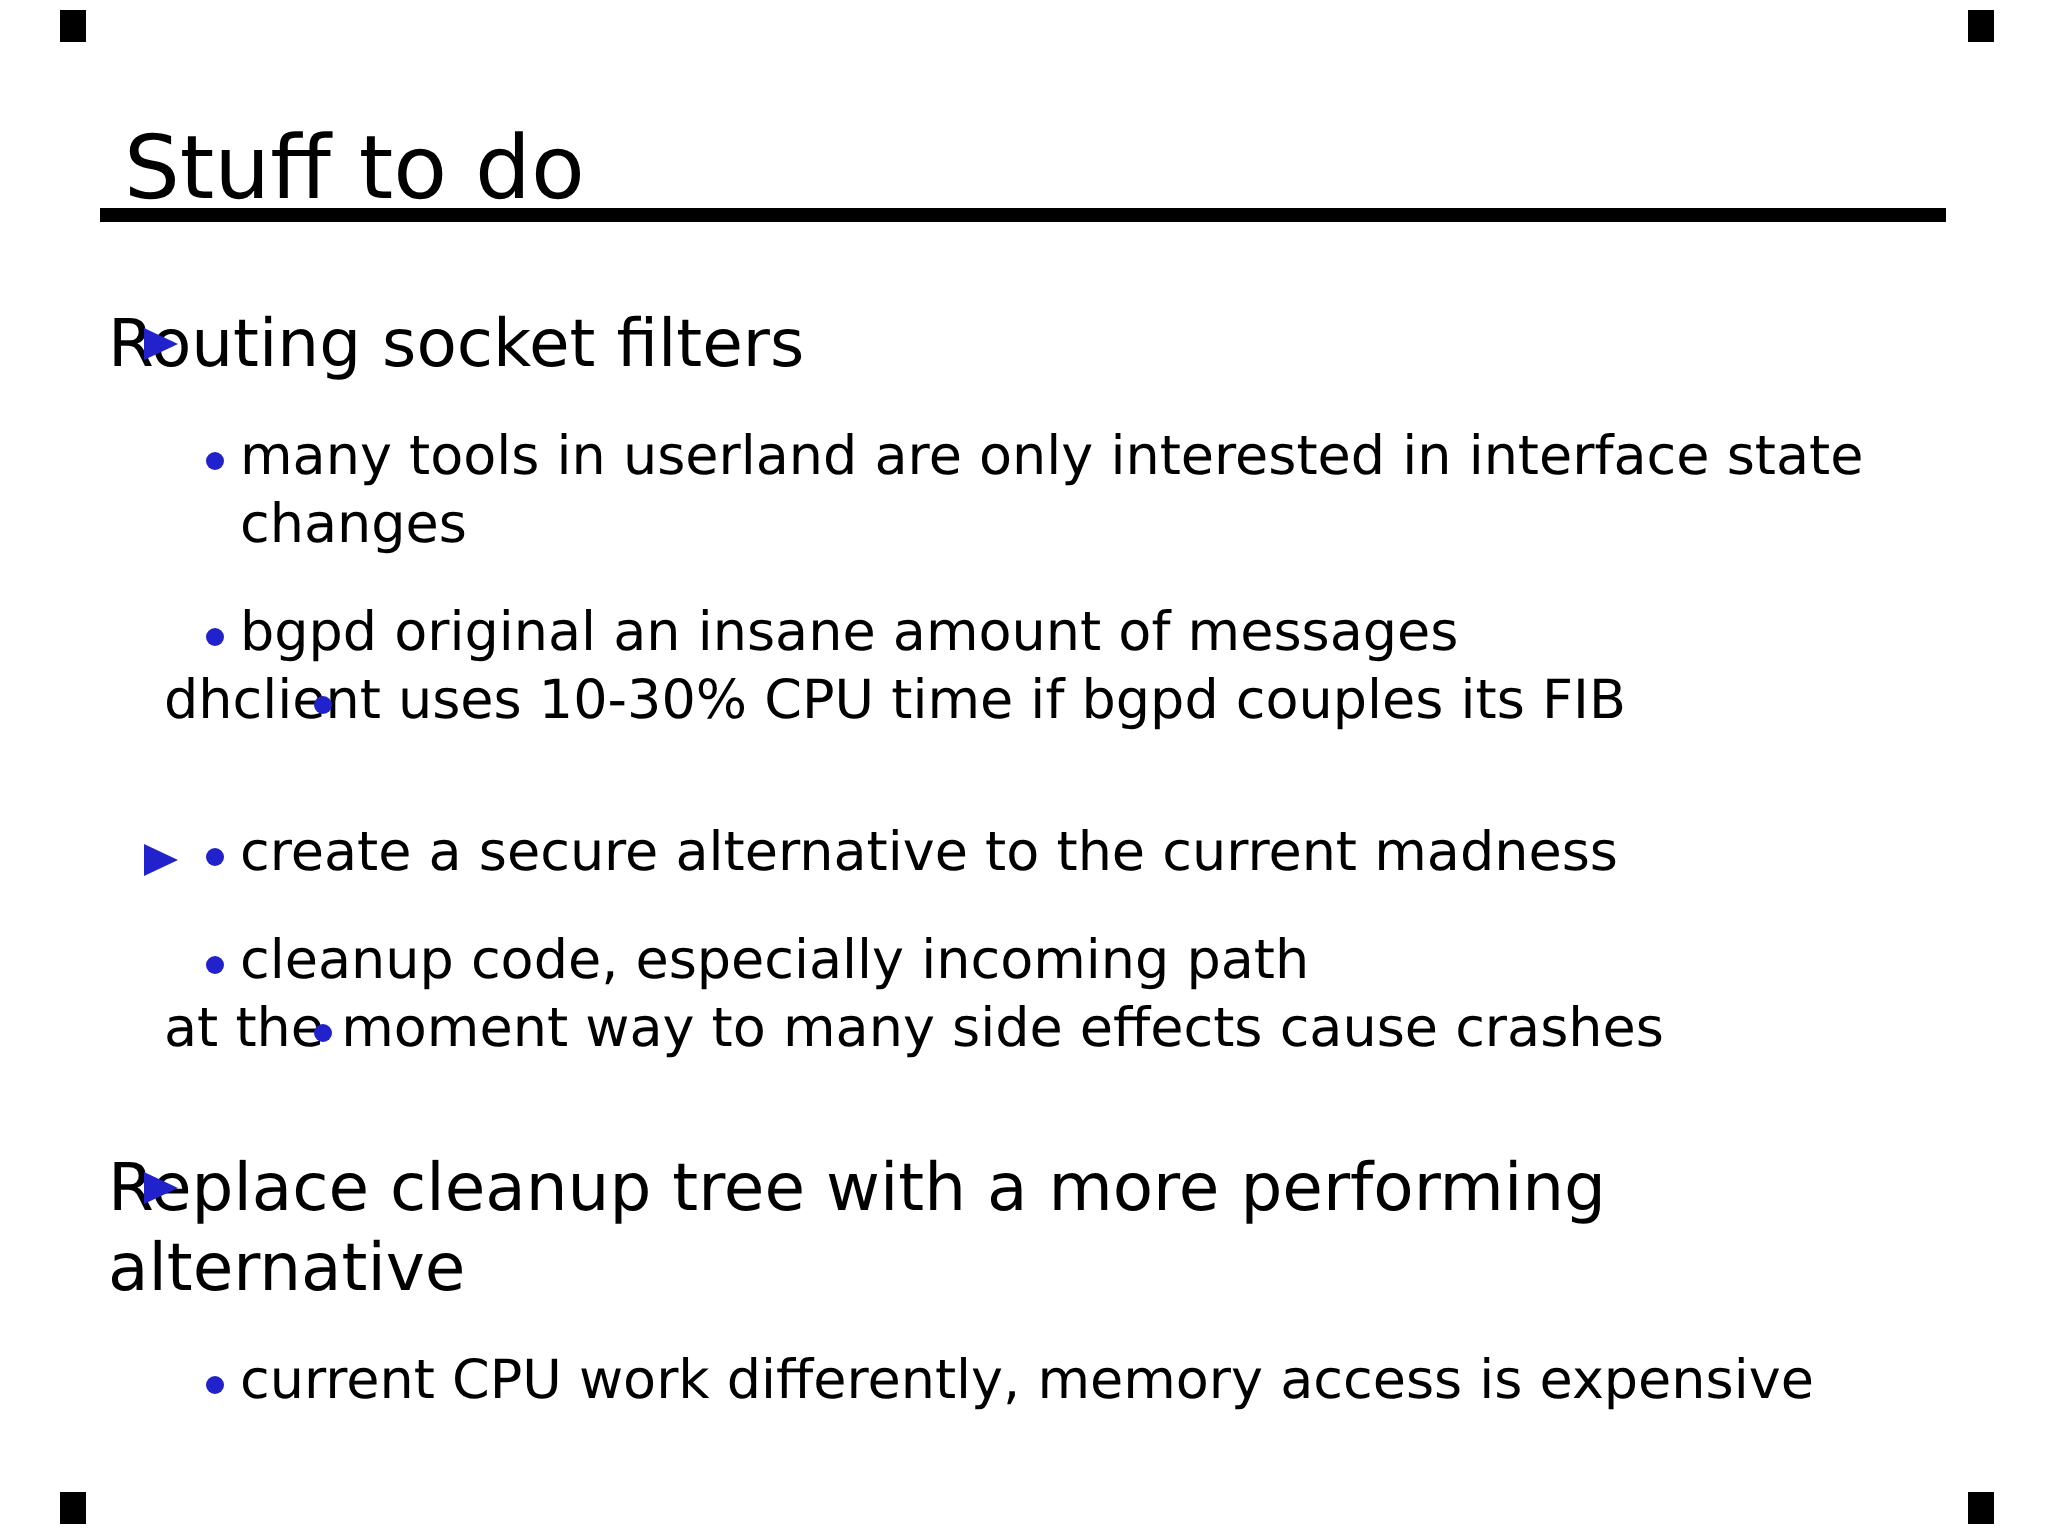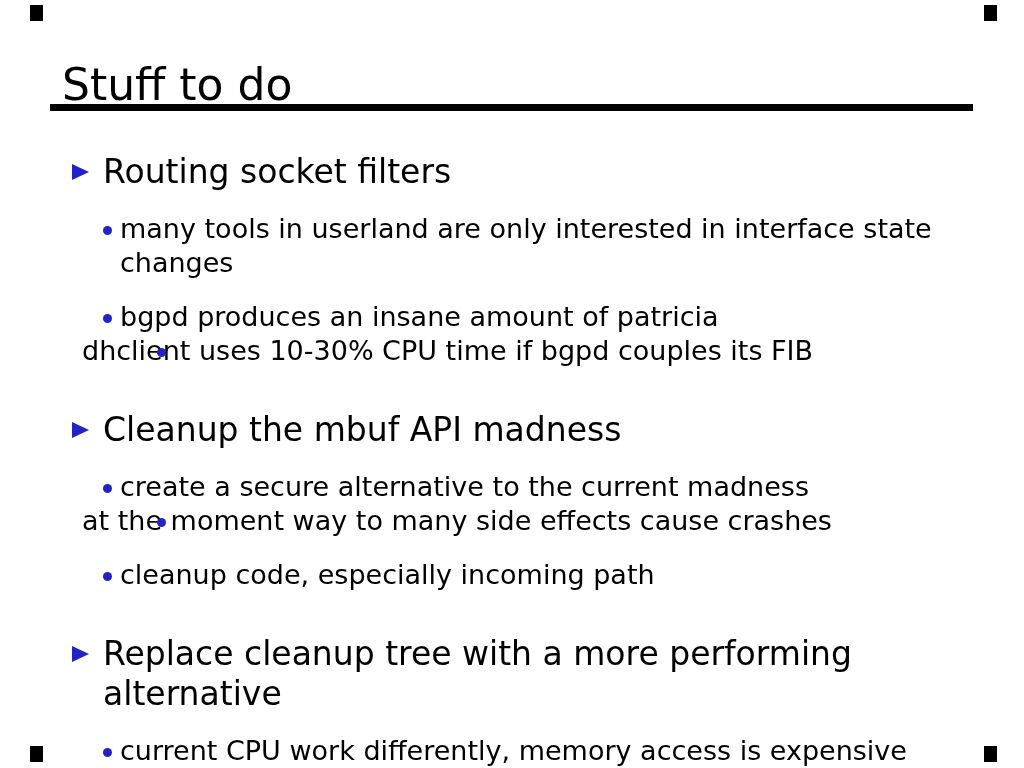--- a/index.html
+++ b/index.html
@@ -22,21 +22,21 @@
 
   .title{
     position:absolute;left:62px;top:63px;margin:0;
     font-size:44px;font-weight:400;line-height:1;white-space:nowrap;
   }
   .rule{position:absolute;left:50px;top:104px;width:923px;height:7px;background:#000;}
 
   .content{position:absolute;left:0;top:152px;width:1024px;}
   .sec{margin:0 0 42px 0;}
 
-  .h-row{position:relative;padding-left:103px;}
+  .h-row{position:relative;padding-left:54px;}
   .h-text{font-size:33px;line-height:40px;max-width:780px;}
   .tri{
     position:absolute;left:72px;top:12px;width:0;height:0;
     border-top:8px solid transparent;border-bottom:8px solid transparent;
     border-left:17px solid var(--blue);
   }
 
   ul.items{list-style:none;margin:0;padding:0;}
   li.item{position:relative;font-size:27px;line-height:34px;}
   li.l1{padding-left:120px;max-width:850px;margin-top:20px;}
@@ -67,49 +67,48 @@
       <div class="h-text">Routing socket filters</div>
     </div>
     <ul class="items">
   <li class="item l1">
     <span class="dot"></span>
     <span class="item-text">many tools in userland are only interested in interface state changes</span>
   </li>
 
   <li class="item l1">
     <span class="dot"></span>
-    <span class="item-text">bgpd produces an insane amount of patricia</span>
+    <span class="item-text">bgpd original an insane amount of messages</span>
   </li>
 
   <li class="item l2">
     <span class="dot"></span>
     <span class="item-text">dhclient uses 10-30% CPU time if bgpd couples its FIB</span>
   </li>
 </ul>
   </section>
 
   <section class="sec">
     <div class="h-row">
       <span class="tri"></span>
-      <div class="h-text">Cleanup the mbuf API madness</div>
     </div>
     <ul class="items">
   <li class="item l1">
     <span class="dot"></span>
     <span class="item-text">create a secure alternative to the current madness</span>
   </li>
 
+  <li class="item l1">
+    <span class="dot"></span>
+    <span class="item-text">cleanup code, especially incoming path</span>
+  </li>
+
   <li class="item l2">
     <span class="dot"></span>
     <span class="item-text">at the moment way to many side effects cause crashes</span>
-  </li>
-
-  <li class="item l1">
-    <span class="dot"></span>
-    <span class="item-text">cleanup code, especially incoming path</span>
   </li>
 </ul>
   </section>
 
   <section class="sec">
     <div class="h-row">
       <span class="tri"></span>
       <div class="h-text">Replace cleanup tree with a more performing alternative</div>
     </div>
     <ul class="items">

